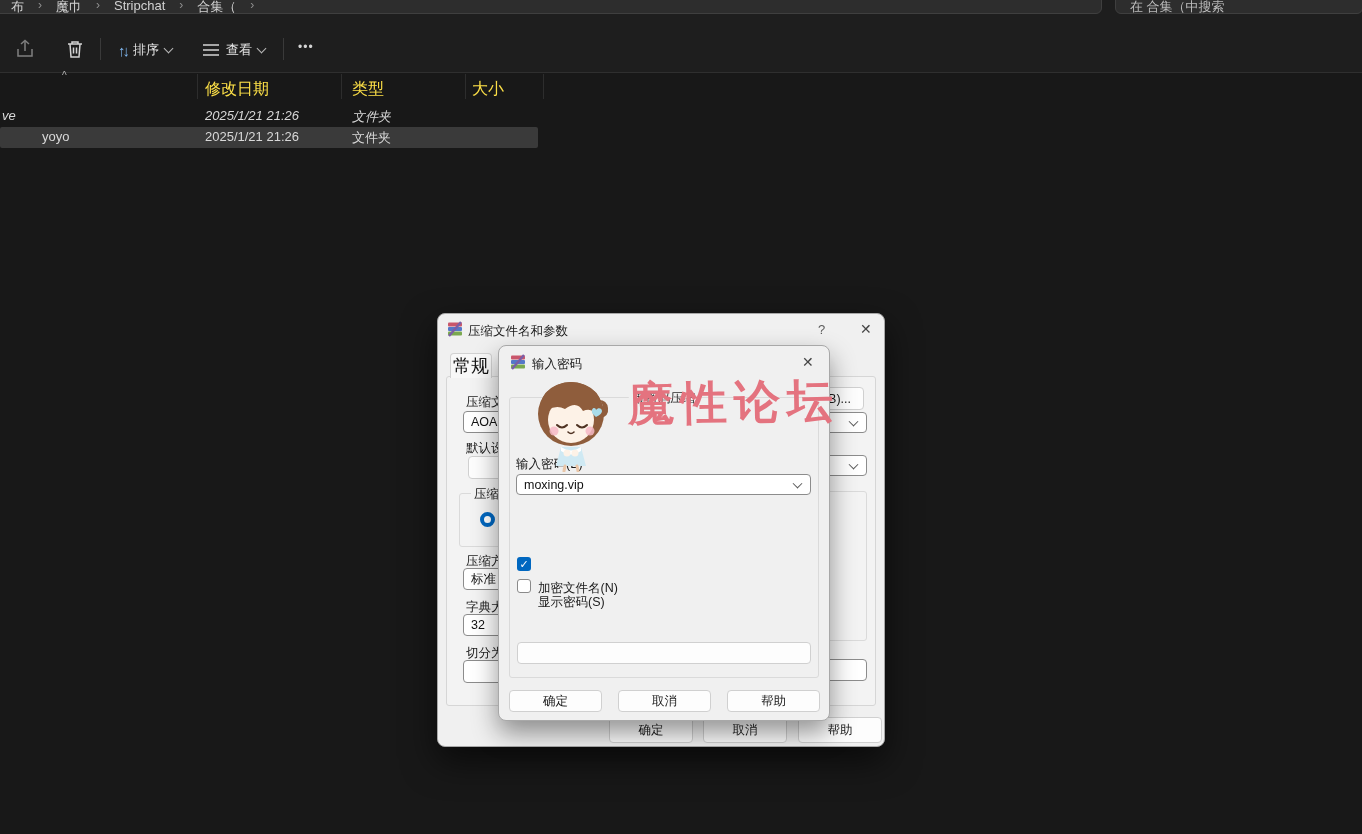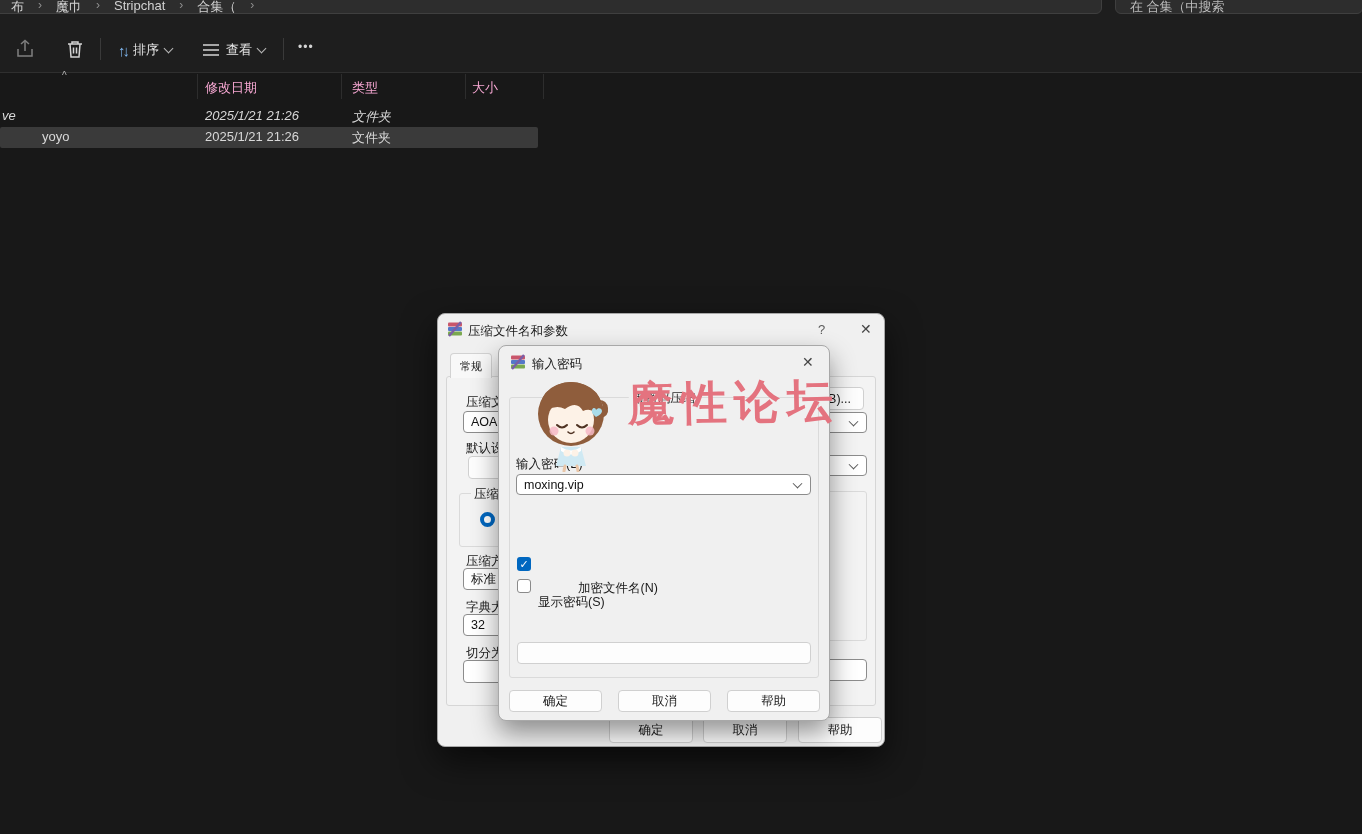--- a/index.html
+++ b/index.html
@@ -12,36 +12,36 @@
   .crumbs{position:absolute;left:22px;bottom:-3px;display:flex;gap:14px;font-size:13px;color:#d2d2d2;white-space:nowrap;}
   .crumbs .sep{color:#8f8f8f;font-size:12px;}
   .searchbox{left:1115px;top:-22px;width:246px;height:34px;background:#2d2d2d;border:1px solid #3f3f3f;border-radius:6px;overflow:hidden;}
   .searchtxt{position:absolute;left:14px;bottom:-3px;font-size:13px;color:#bdbdbd;white-space:nowrap;}
   .tbtn{display:flex;align-items:center;gap:6px;color:#e4e4e4;font-size:13px;}
   .tdivider{width:1px;height:22px;background:#3a3a3a;}
   .chev{display:inline-block;width:6px;height:6px;border-right:1.4px solid #b9b9b9;border-bottom:1.4px solid #b9b9b9;transform:rotate(45deg);margin-top:-3px;}
   .sorticon{color:#7fb6ee;font-size:15px;letter-spacing:-3px;font-weight:bold;}
   
   .colsep{width:1px;background:#2d2d2d;}
-  .hdr{font-size:13px;color:#f9a8d4;}
+  .hdr{font-size:16px;color:#fde047;}
   .cell{font-size:13px;color:#d8d8d8;white-space:nowrap;}
   .rowsel{background:#3a3a3a;border-radius:2px;}
   
   .dlg{background:#f0f0f0;border:1px solid #a8a8a8;border-radius:8px;}
   .dlg-archive{left:437px;top:313px;width:446px;height:432px;z-index:5;box-shadow:0 14px 34px rgba(0,0,0,.6);}
   .dlg-pass{left:498px;top:345px;width:330px;height:374px;z-index:10;box-shadow:0 12px 26px rgba(0,0,0,.42);}
   .dtitle{font-size:12.5px;color:#1a1a1a;white-space:nowrap;}
   .dclose{font-size:14px;color:#454545;}
   .dhelp{font-size:13px;color:#5c5c5c;}
   .lbl{font-size:12.5px;color:#1a1a1a;white-space:nowrap;}
   .field{background:#fff;border:1px solid #8c8c8c;border-radius:4px;box-sizing:border-box;font-size:12.5px;color:#111;display:flex;align-items:center;padding-left:7px;}
   .btn{background:#fdfdfd;border:1px solid #d0d0d0;border-radius:4px;box-sizing:border-box;font-size:12.5px;color:#1a1a1a;display:flex;align-items:center;justify-content:center;white-space:nowrap;}
   .groupbox{border:1px solid #dadada;border-radius:3px;box-sizing:border-box;}
   .tabpage{background:#f3f3f3;border:1px solid #d6d6d6;border-radius:3px;box-sizing:border-box;}
-  .tab{background:#f8f8f8;border:1px solid #d2d2d2;border-bottom:none;border-radius:4px 4px 0 0;display:flex;align-items:center;justify-content:center;font-size:11px;color:#111;}
+  .tab{background:#f8f8f8;border:1px solid #d2d2d2;border-bottom:none;border-radius:4px 4px 0 0;display:flex;align-items:center;justify-content:center;font-size:18px;color:#111;}
   .combochev{position:absolute;right:9px;top:50%;width:6px;height:6px;border-right:1.3px solid #5a5a5a;border-bottom:1.3px solid #5a5a5a;transform:translateY(-70%) rotate(45deg);}
   .radio{width:7px;height:7px;border:4px solid #0067c0;background:#fff;border-radius:50%;}
   .cb{width:14px;height:14px;border-radius:3px;box-sizing:border-box;display:flex;align-items:center;justify-content:center;}
   .cb.on{background:#0067c0;color:#fff;font-size:11px;line-height:1;}
   .cb.off{background:#fff;border:1px solid #8a8a8a;}
   
   .wm-brand{font-size:46px;font-weight:bold;color:#e4737f;letter-spacing:7px;white-space:nowrap;transform:rotate(-1deg);z-index:30;}
   .wm-domain{font-size:24px;font-weight:bold;color:#161616;white-space:nowrap;z-index:30;}
   .wm-girl{z-index:30;}
 </style>
@@ -183,21 +183,21 @@
     <div class="abs field" style="left:17px;top:128px;width:295px;height:21px;">
       <span>moxing.vip</span>
       <span class="combochev"></span>
     </div>
 
     <div class="abs cb on" style="left:18px;top:211px;">
         <span>✓</span>
       </div>
     <div class="abs lbl" style="left:39px;top:212px;margin-top:36px;">显示密码(S)</div>
     <div class="abs cb off" style="left:18px;top:233px;"></div>
-    <div class="abs lbl" style="left:39px;top:234px;margin-left:40px;">加密文件名(N)</div>
+    <div class="abs lbl" style="left:39px;top:234px;">加密文件名(N)</div>
 
     <div class="abs btn" style="left:18px;top:296px;width:294px;height:22px;"></div>
 
     <div class="abs btn" style="left:10px;top:344px;width:93px;height:22px;">确定</div>
     <div class="abs btn" style="left:119px;top:344px;width:93px;height:22px;">取消</div>
     <div class="abs btn" style="left:228px;top:344px;width:93px;height:22px;">帮助</div>
   </div>
 
   <div class="abs wm-girl" style="left:523px;top:370px;">
     <svg width="96" height="102" viewBox="0 0 96 102">

